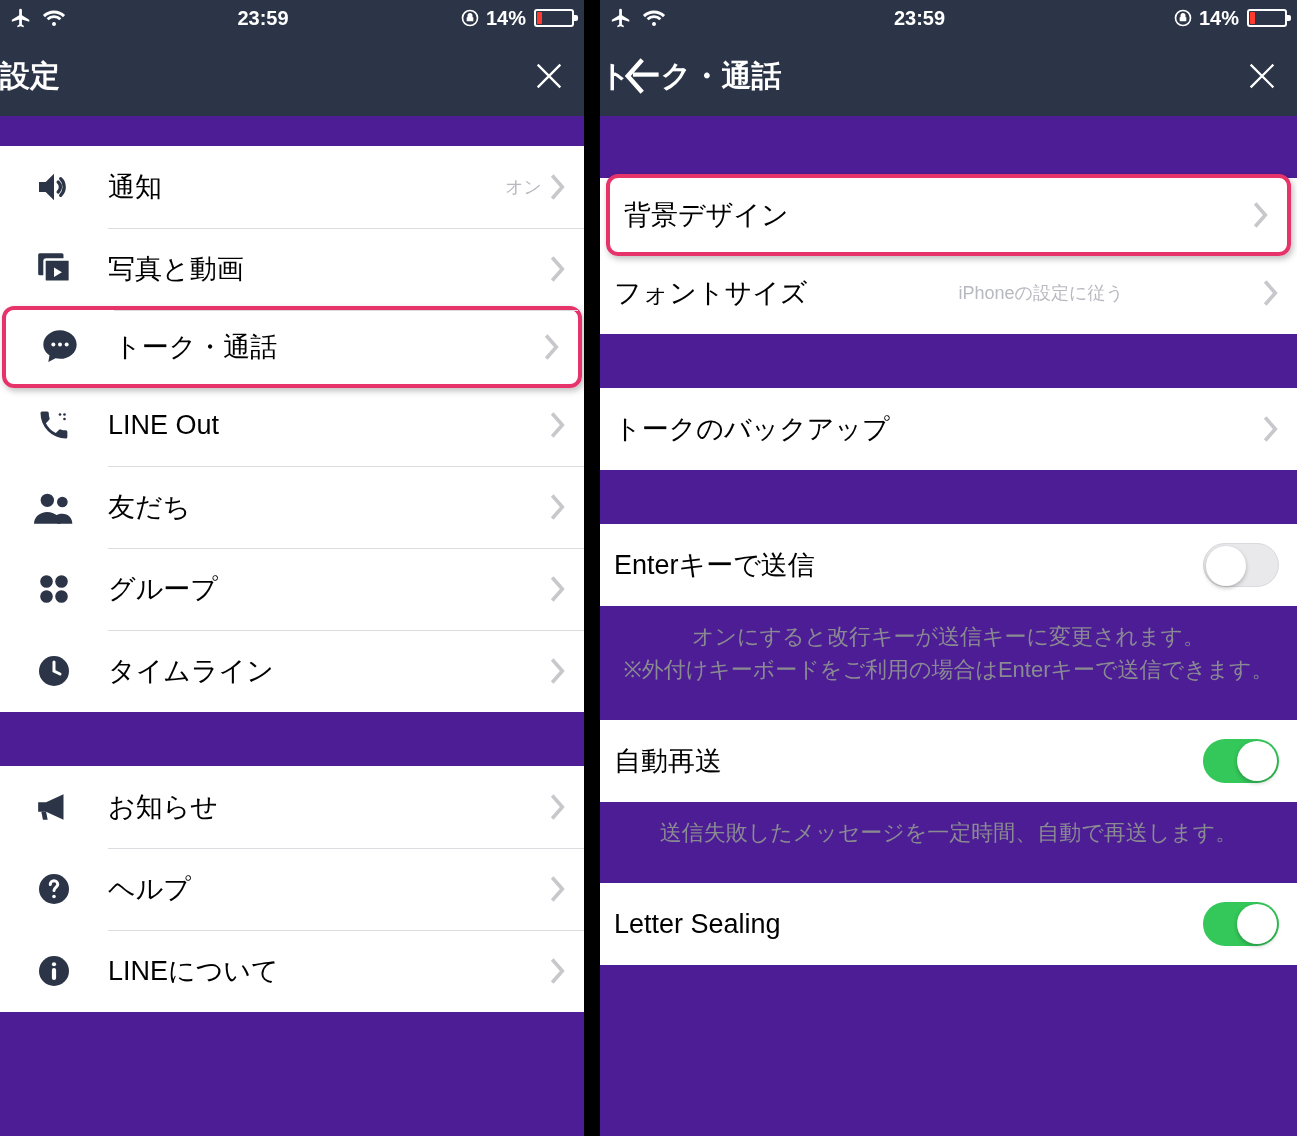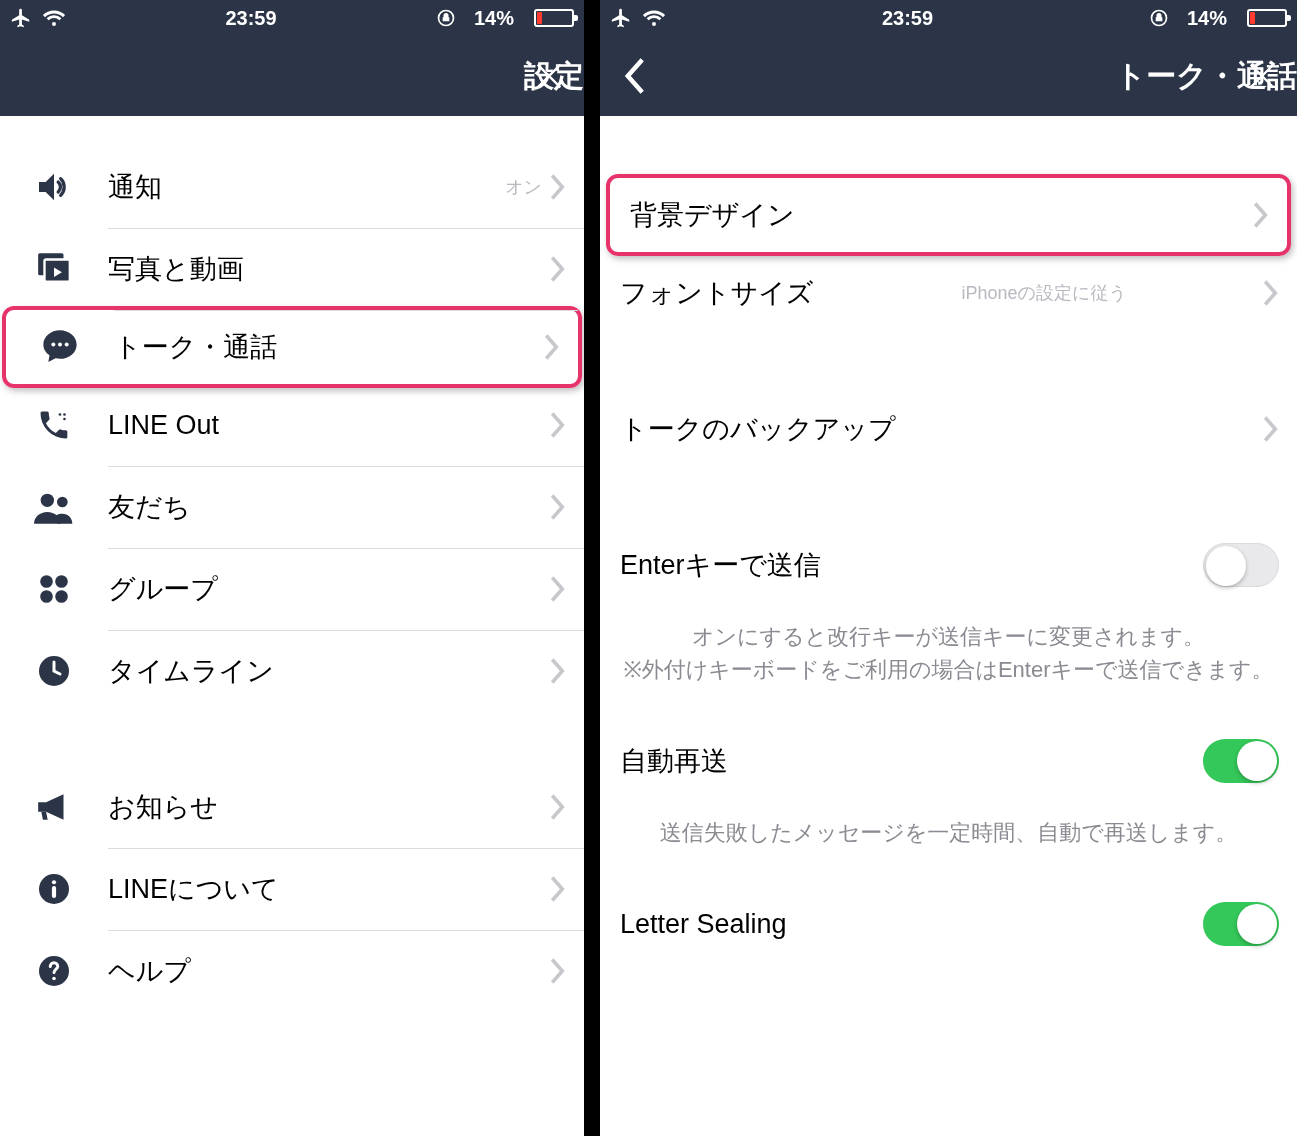--- a/index.html
+++ b/index.html
@@ -4,21 +4,21 @@
 <style>
   * { box-sizing: border-box; margin: 0; padding: 0; }
   body {
     font-family: -apple-system, "Hiragino Sans", "Hiragino Kaku Gothic ProN", sans-serif;
     background: #000;
     width: 1297px;
     height: 1136px;
     display: flex;
   }
   .screen {
-    background: #ffffff;
+    background: #4c1d95;
     display: flex;
     flex-direction: column;
     position: relative;
     overflow: hidden;
   }
   .screen-left { width: 584px; }
   .gap { width: 16px; background:#000; }
   .screen-right { width: 697px; }
 
   
@@ -27,42 +27,42 @@
     background: #2b3547;
     color: #fff;
     display: flex;
     align-items: center;
     justify-content: space-between;
     padding: 0 10px;
     font-size: 20px;
     font-weight: 600;
   }
   .sb-left, .sb-right { display:flex; align-items:center; gap:10px; }
-  .sb-right { gap:18px; }
+  .sb-right { gap:6px; }
   .battery {
     width: 40px; height: 18px; border: 2px solid #fff; border-radius: 3px;
     position: relative; margin-left: 2px;
   }
   .battery::after {
     content:""; position:absolute; right:-6px; top:4px; width:4px; height:6px;
     background:#fff; border-radius:0 2px 2px 0;
   }
   .battery .fill {
     position:absolute; left:1px; top:1px; bottom:1px; width:14%;
     background:#ff3b30; border-radius:1px;
   }
 
   
   .navhead {
     height: 80px;
     background: #2b3547;
     color:#fff;
     display:flex;
     align-items:center;
-    justify-content:flex-end;
+    justify-content:flex-start;
     position:relative;
   }
   .navtitle { font-size: 30px; font-weight:700; }
   .nav-left, .nav-right {
     position:absolute; top:0; bottom:0; width:70px;
     display:flex; align-items:center; justify-content:center;
   }
   .nav-left { left:0; }
   .nav-right { right:0; }
 
@@ -72,21 +72,21 @@
   .row {
     display:flex; align-items:center;
     height: 82px;
     padding: 0 18px 0 28px;
     position:relative;
   }
   .row + .row::before {
     content:""; position:absolute; top:0; left:108px; right:0;
     height:1px; background:#dcdce0;
   }
-  .screen-right .row { padding-left: 20px; }
+  .screen-right .row { padding-left: 14px; }
   .screen-right .row + .row::before { left:22px; }
 
   .icon {
     width:52px; height:52px; display:flex; align-items:center; justify-content:center;
     color:#2b3547; flex-shrink:0; margin-right:28px;
   }
   .label { font-size: 27px; color:#000; flex:1; }
   .value { font-size: 18px; color:#b8b8c0; margin-right:8px; }
   .chev { color:#c7c7cc; flex-shrink:0; }
 
@@ -300,41 +300,41 @@
           <svg width="16" height="26" viewBox="0 0 10 18" fill="none" stroke="#c7c7cc" stroke-width="2.5">
             <path d="M1 1l7 8-7 8"></path>
           </svg>
         </span>
     </div>
 
     <div class="row">
       <span class="icon">
         <svg width="36" height="36" viewBox="0 0 24 24" fill="#2b3547">
             <circle cx="12" cy="12" r="10"></circle>
+            <path d="M9.5 9a2.5 2.5 0 115 0c0 1.5-2.5 2-2.5 4" stroke="#fff" stroke-width="2" fill="none" stroke-linecap="round"></path>
+            <circle cx="12" cy="17" r="1.2" fill="#fff"></circle>
+          </svg>
+      </span>
+      <span class="label">ヘルプ</span>
+      <span class="chev">
+          <svg width="16" height="26" viewBox="0 0 10 18" fill="none" stroke="#c7c7cc" stroke-width="2.5">
+            <path d="M1 1l7 8-7 8"></path>
+          </svg>
+        </span>
+    </div>
+
+    <div class="row">
+      <span class="icon">
+        <svg width="36" height="36" viewBox="0 0 24 24" fill="#2b3547">
+            <circle cx="12" cy="12" r="10"></circle>
             <circle cx="12" cy="7.5" r="1.4" fill="#fff"></circle>
             <rect x="10.6" y="10" width="2.8" height="8" rx="1.4" fill="#fff"></rect>
           </svg>
       </span>
       <span class="label">LINEについて</span>
-      <span class="chev">
-          <svg width="16" height="26" viewBox="0 0 10 18" fill="none" stroke="#c7c7cc" stroke-width="2.5">
-            <path d="M1 1l7 8-7 8"></path>
-          </svg>
-        </span>
-    </div>
-
-    <div class="row">
-      <span class="icon">
-        <svg width="36" height="36" viewBox="0 0 24 24" fill="#2b3547">
-            <circle cx="12" cy="12" r="10"></circle>
-            <path d="M9.5 9a2.5 2.5 0 115 0c0 1.5-2.5 2-2.5 4" stroke="#fff" stroke-width="2" fill="none" stroke-linecap="round"></path>
-            <circle cx="12" cy="17" r="1.2" fill="#fff"></circle>
-          </svg>
-      </span>
-      <span class="label">ヘルプ</span>
       <span class="chev">
           <svg width="16" height="26" viewBox="0 0 10 18" fill="none" stroke="#c7c7cc" stroke-width="2.5">
             <path d="M1 1l7 8-7 8"></path>
           </svg>
         </span>
     </div>
   </div>
 </div>
 
 <div class="gap"></div>

